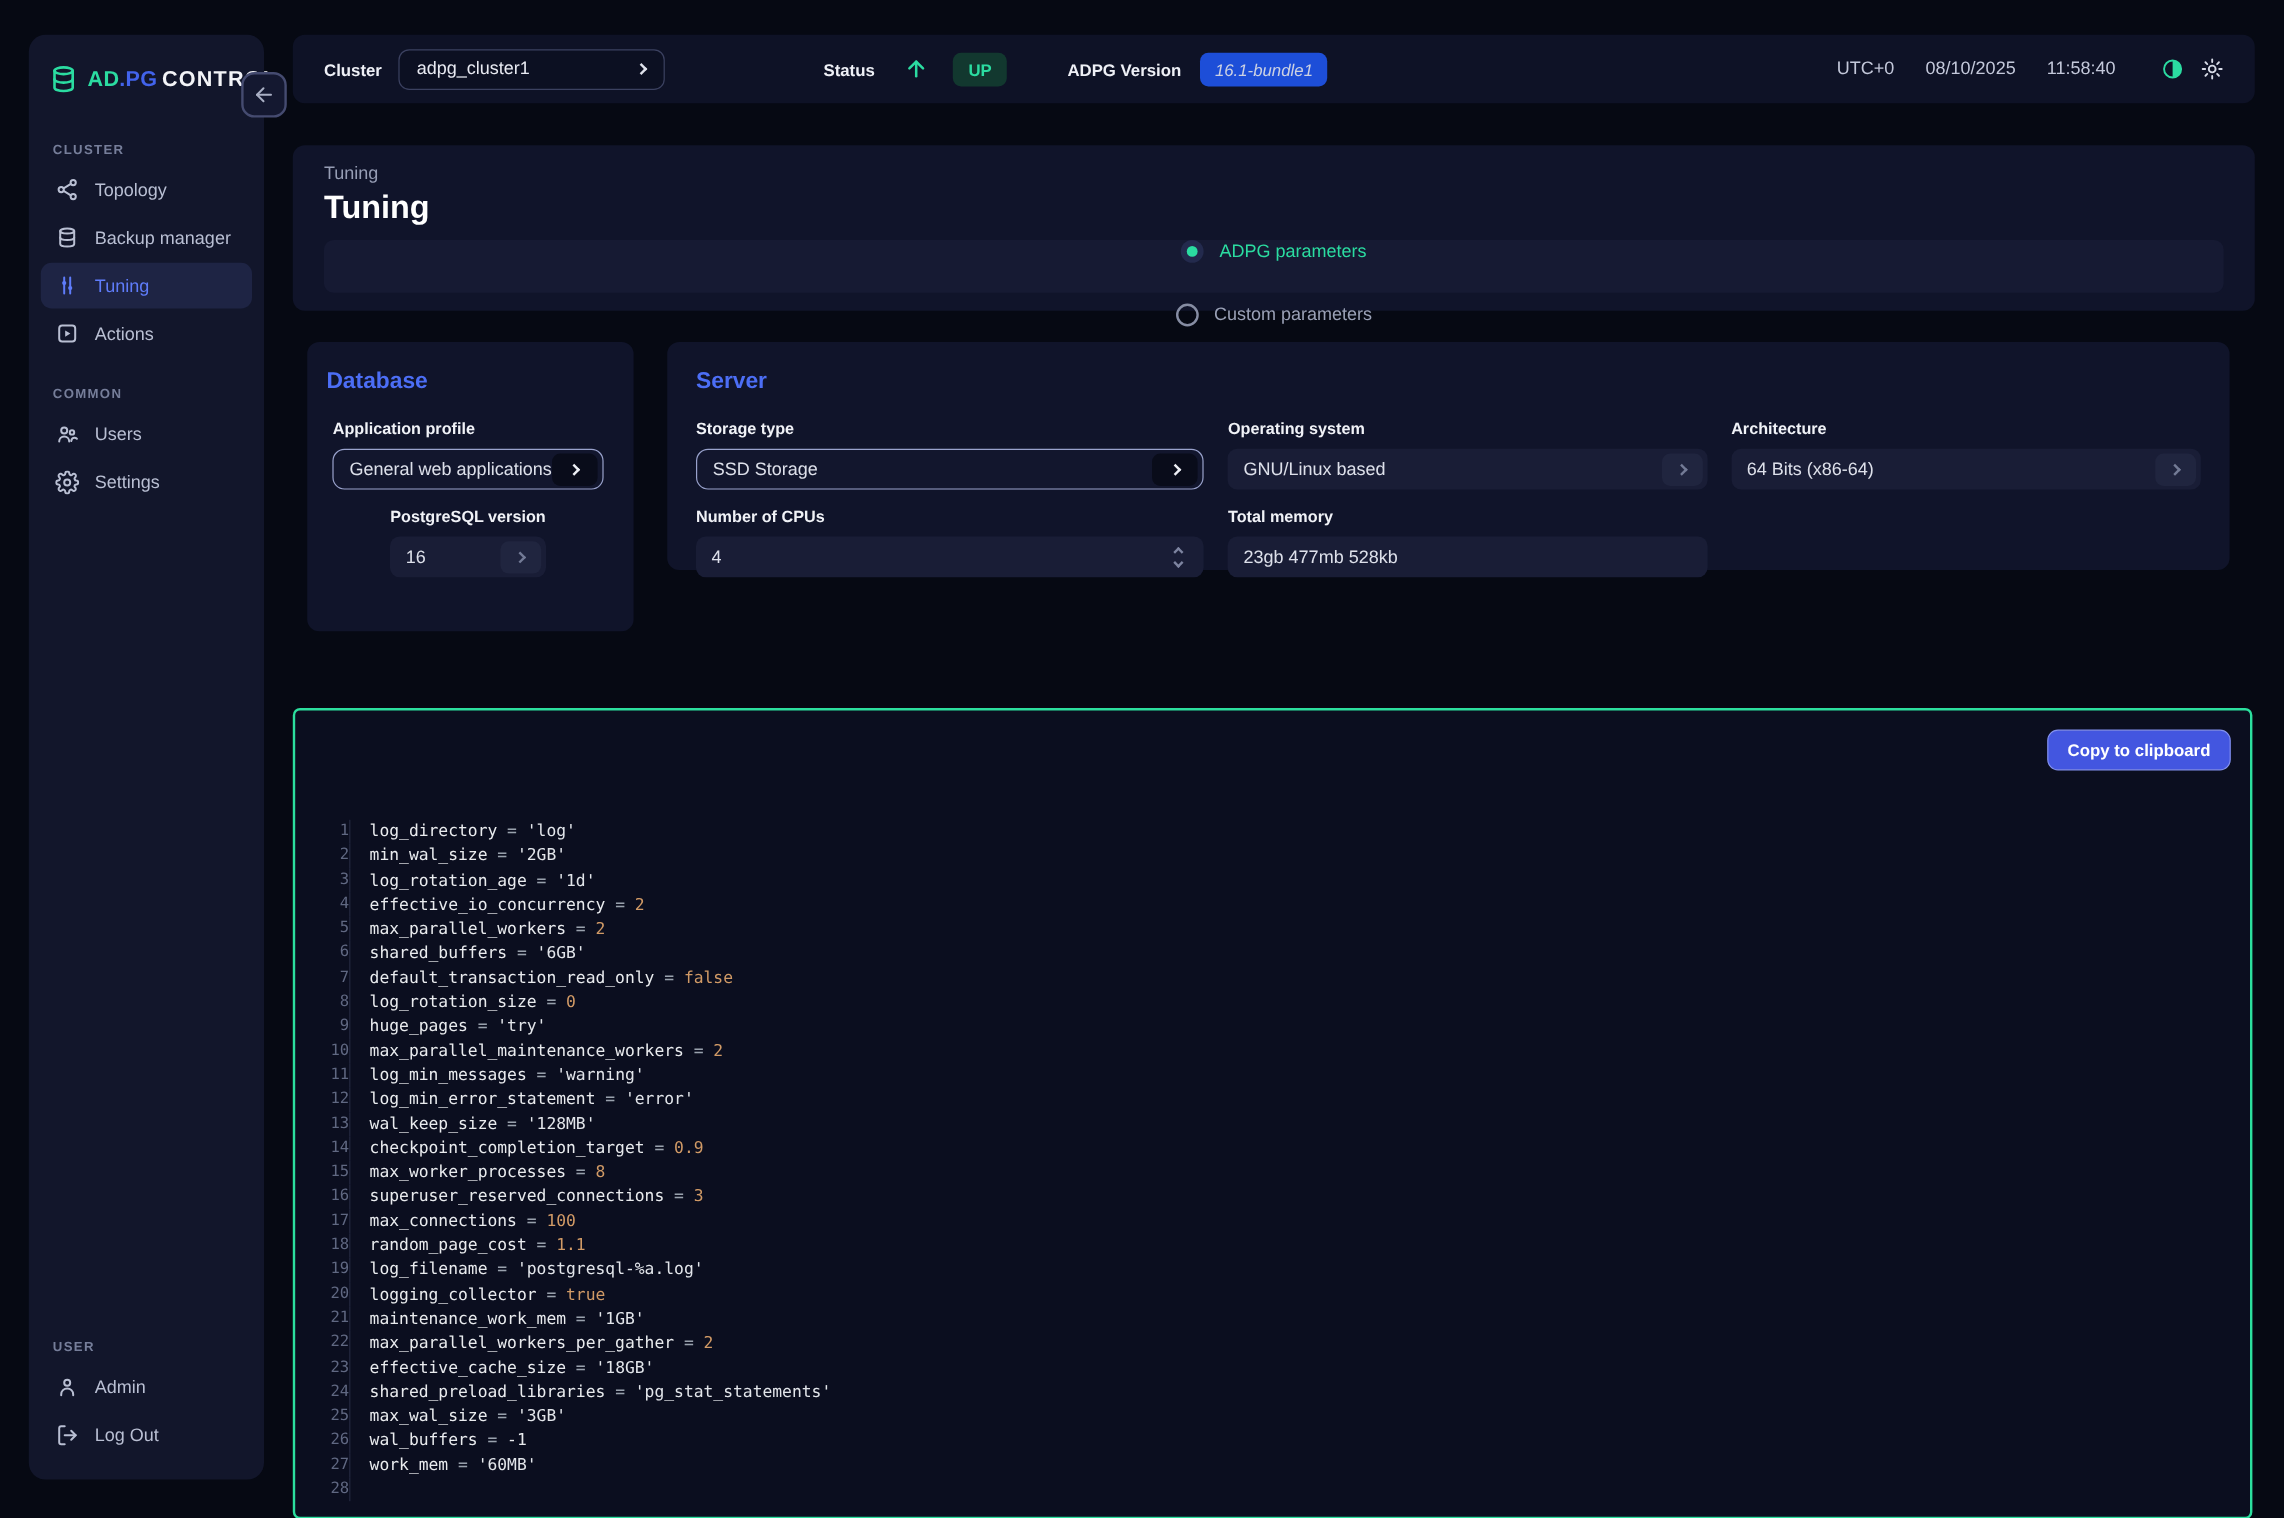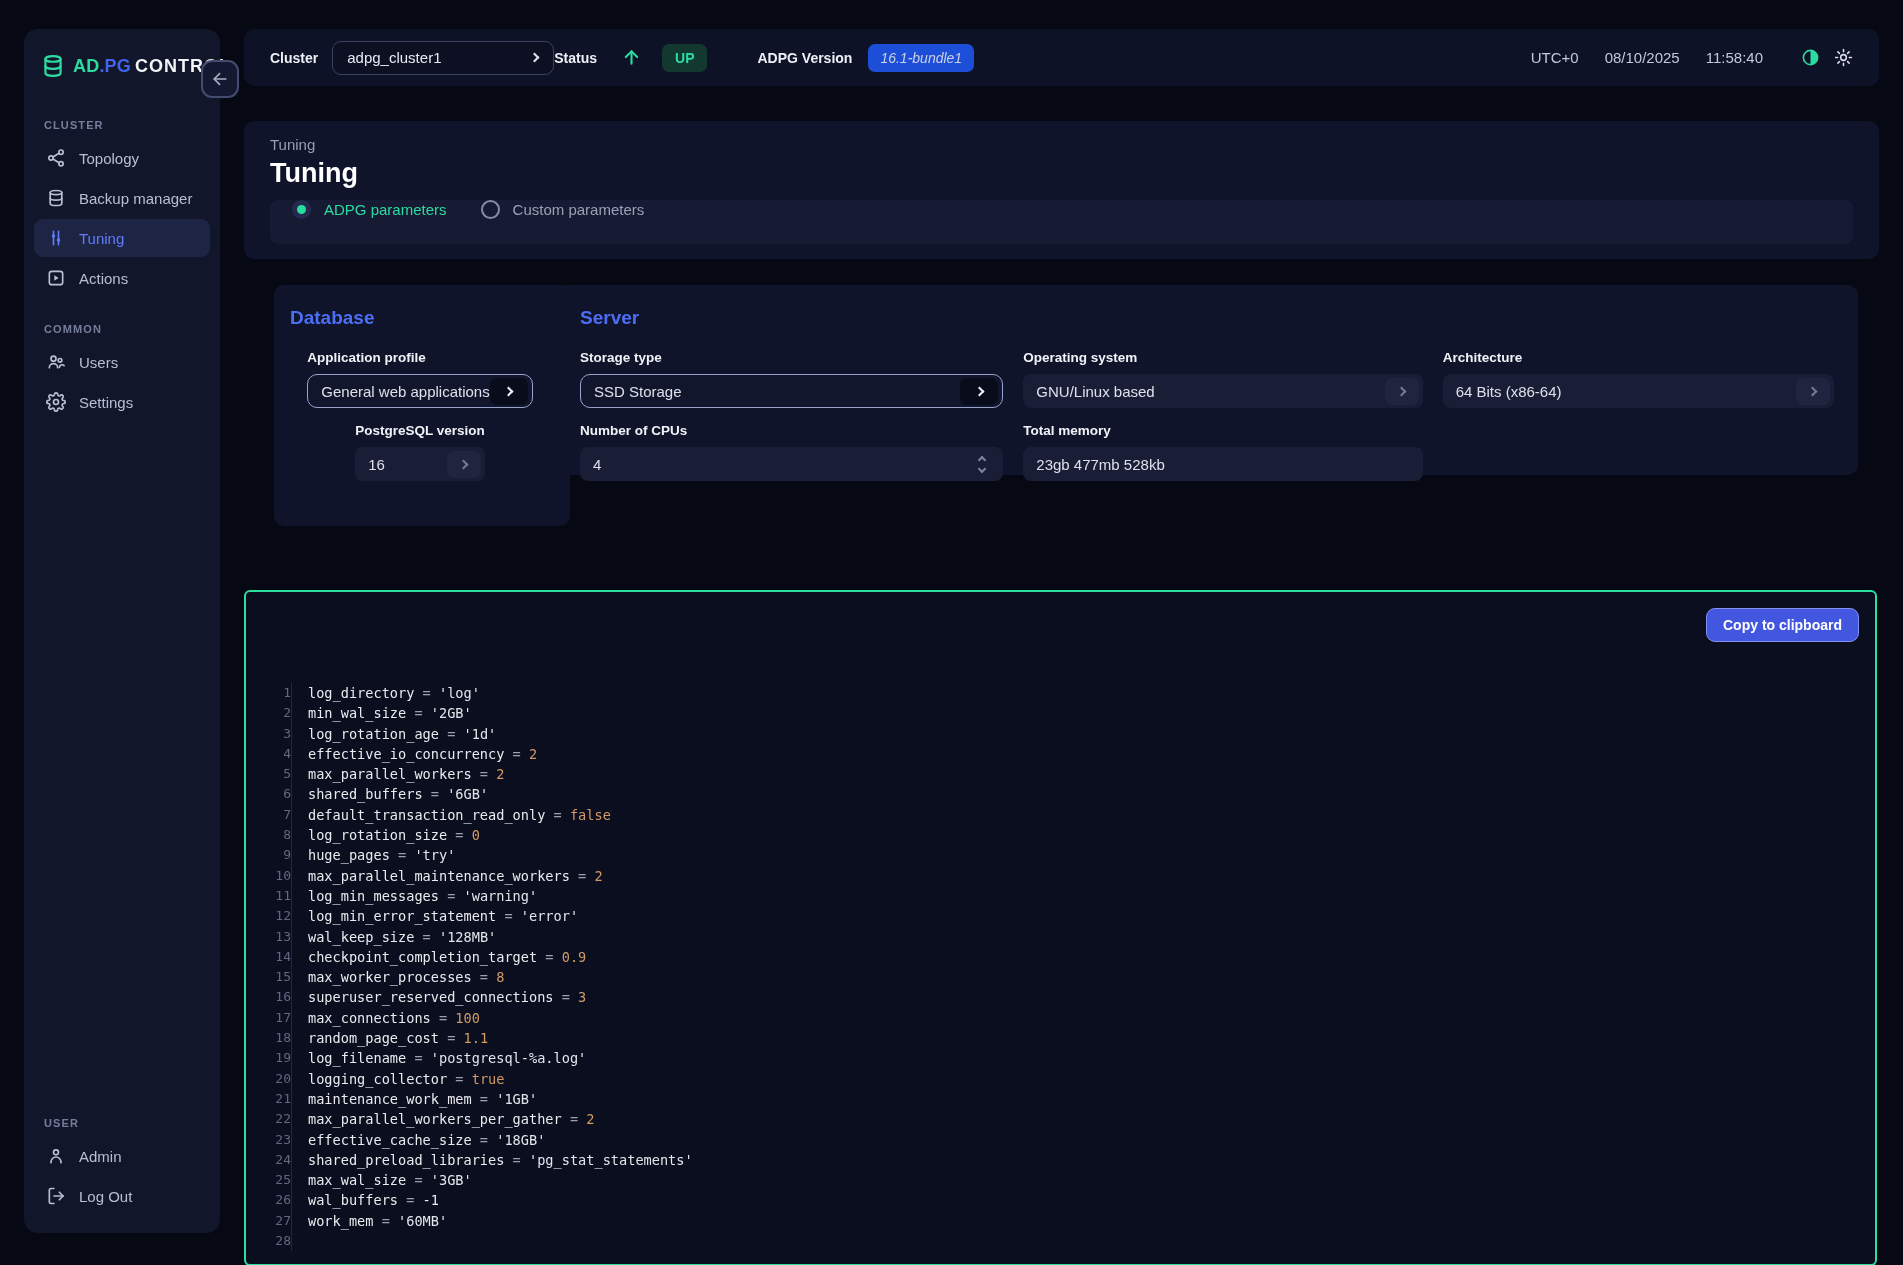--- a/index.html
+++ b/index.html
@@ -37,46 +37,46 @@
     border-radius:10px; display:flex; align-items:center; padding:0 26px; }
   .bar-label{ font-size:14px; font-weight:700; color:#eef0f6; white-space:nowrap; }
   .cluster-select{ margin-left:14px; width:222px; height:34px; border:1.5px solid #3b4160; border-radius:9px;
     background:#0c1022; display:flex; align-items:center; padding:0 6px 0 14px; color:#e8eaf2; font-size:15px; cursor:pointer;}
   .chev-btn{ display:flex; align-items:center; justify-content:center; color:#dfe2ec; cursor:pointer; border:none; background:transparent;}
   .cluster-select .chev-btn{ margin-left:auto; width:26px; height:26px; }
   .chev-glyph{ width:7px; height:7px; border-right:2.2px solid currentColor; border-bottom:2.2px solid currentColor;
     transform:rotate(-45deg); display:block; }
   .chev-glyph.up{ transform:rotate(-135deg); }
   .chev-glyph.down{ transform:rotate(45deg); }
-  .status-group{ display:flex; align-items:center; gap:20px;text-align:right; }
+  .status-group{ display:flex; align-items:center; margin-left:132px; gap:20px;text-align:right; }
   .arrow-up-wrap{ color:var(--accent-green); margin-left:4px; }
   .badge-up{ background:var(--up-bg); color:var(--accent-green); font-size:14px; font-weight:600; padding:6px 13px; border-radius:7px; }
   .version-group{ display:flex; align-items:center; gap:16px; margin-left:50px; }
   .badge-version{ background:#1d4ed8; color:#ccd1e2; font-size:14px; padding:6px 12px; border-radius:7px;font-style:italic; }
   .right-group{ margin-left:auto; display:flex; align-items:center; gap:26px; color:#c3c8da; font-size:15px; }
   .icon-btns{ display:flex; align-items:center; gap:14px; margin-left:12px; }
   .theme-toggle{ color:var(--accent-green); cursor:pointer; }
   .sun{ color:#d6dae6; cursor:pointer; }
 
   
   .header-panel{ position:absolute; left:244px; top:121px; width:1635px; height:138px; background:#10142a;
     border-radius:10px; padding:15px 26px; }
   .breadcrumb{ color:#969db4; font-size:15px; }
   .page-title{ color:#ffffff; font-size:27px; font-weight:700; margin-top:5px; }
   .radio-strip{ margin-top:11px; background:#161a33; border-radius:8px; height:44px; display:flex;
-    align-items:flex-start; padding:0 22px; gap:34px; }
+    align-items:center; padding:0 22px; gap:34px;flex-direction:column; }
   .radio-opt{ display:flex; align-items:center; gap:13px; font-size:15px; color:#9aa1b6; cursor:pointer; }
   .radio-opt.selected{ color:var(--accent-green); }
   .radio-circle{ width:19px; height:19px; border-radius:50%; border:2px solid #868da3; position:relative; flex:none;}
   .radio-opt.selected .radio-circle{ border:none; background:#232a4d; }
   .radio-opt.selected .radio-circle::after{ content:""; position:absolute; inset:5px; border-radius:50%; background:var(--accent-green); }
 
   
   .card{ position:absolute; top:285px; background:#10142a; border-radius:10px; padding:22px 20px; }
-  .card-db{ left:274px; width:296px; height:241px;padding-left:16px; }
+  .card-db{ left:256px; width:272px; height:241px;padding-left:16px; }
   .card-srv{ left:556px; width:1302px; height:190px; padding:22px 24px; }
   .card-title{ color:var(--accent-blue); font-size:19px; font-weight:700; }
   .fields-db{ margin-top:21px; display:flex; flex-direction:column; gap:15px;align-items:center; }
   .fields-srv{ margin-top:21px; display:grid; grid-template-columns:1.06fr 1fr .98fr; column-gap:20px; row-gap:15px; }
   .field-label{ color:#f0f2f7; font-size:13.5px; font-weight:700; margin-bottom:9px; }
   .ctl{ height:34px; background:#191d36; border-radius:8px; display:flex; align-items:center;
     padding:0 4px 0 13px; color:#dde0ea; font-size:15px; cursor:pointer; }
   .ctl.bordered{ background:#12162d; border:1.5px solid #99a2cc; border-radius:10px; }
   .ctl .val{ flex:1; white-space:nowrap; overflow:hidden; }
   .ctl .chev-btn.dark{ width:38px; height:27px; background:#090c1a; border-radius:7px; color:#eef0f6; flex:none; }

